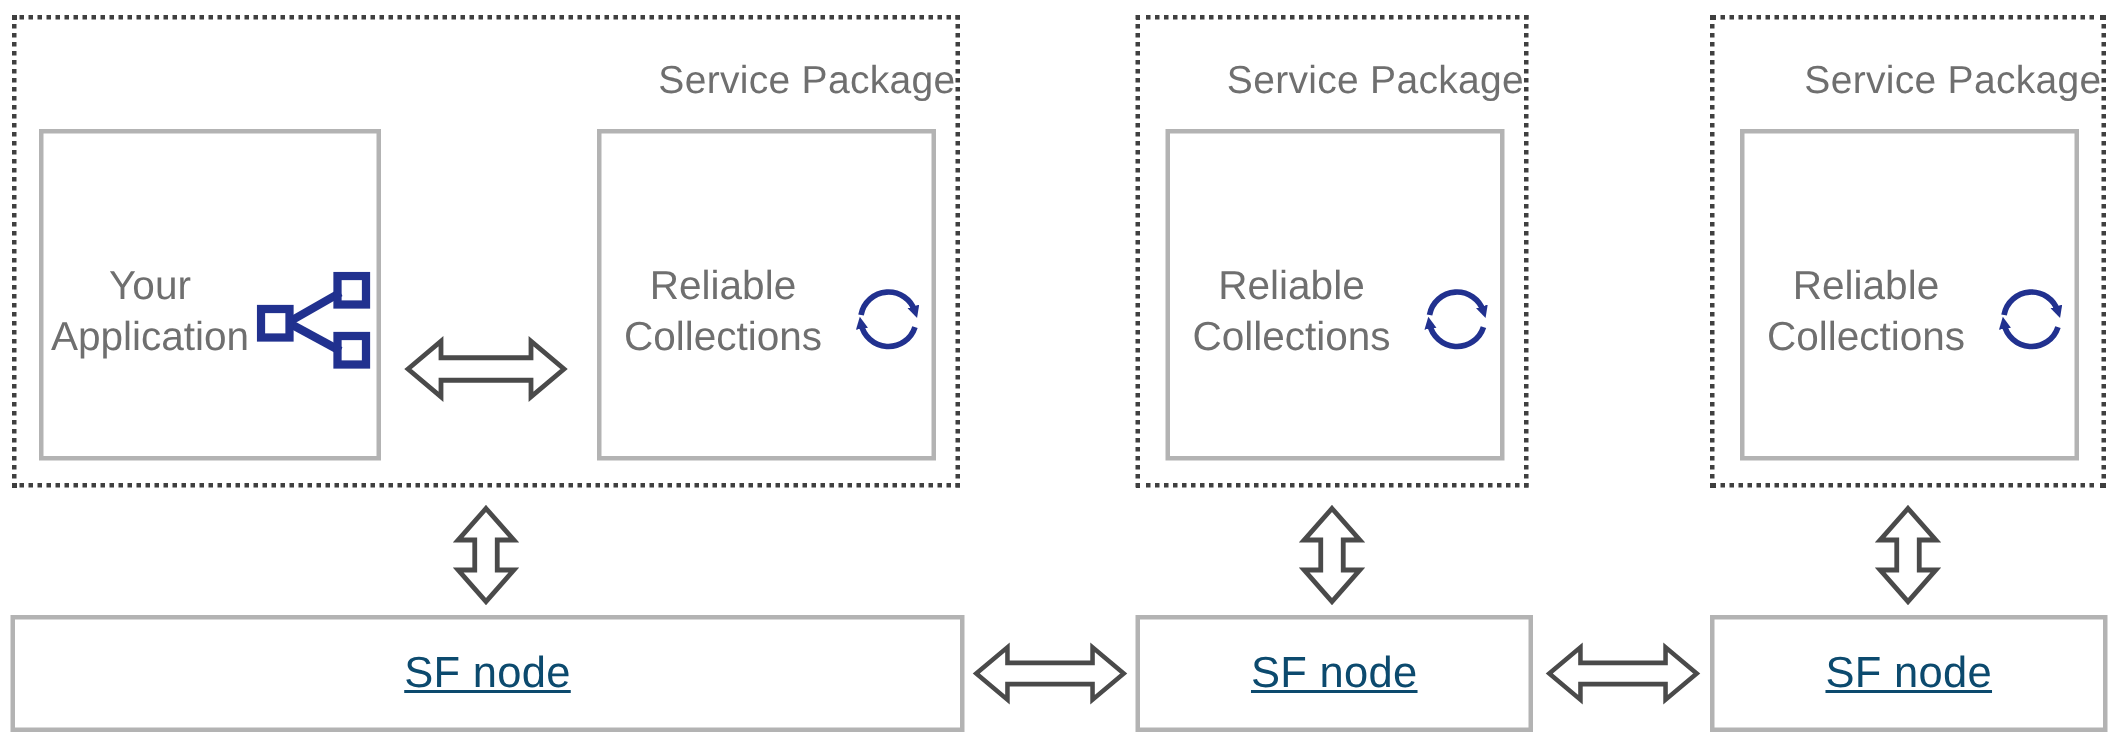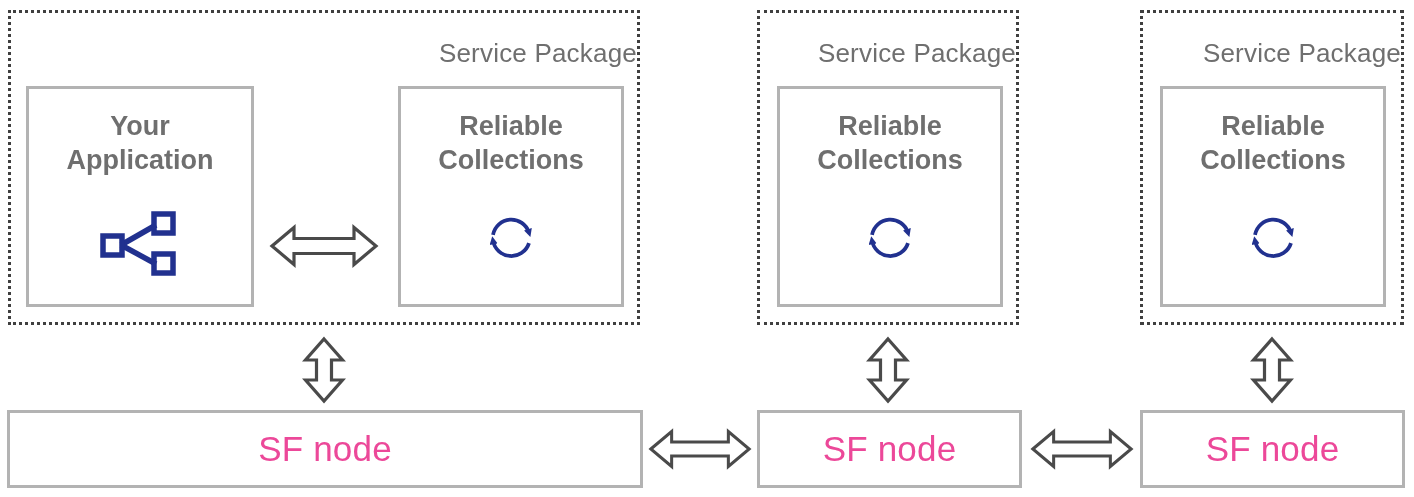--- a/index.html
+++ b/index.html
@@ -22,21 +22,21 @@
     font-size: 26px; line-height: 32px;
     color: #6f6f6f; letter-spacing: 0.2px;
   }
 
   
   .component {
     position: absolute;
     border: 3px solid #b3b3b3;
     background: #ffffff;
     box-sizing: border-box;
-    display: flex; flex-direction: column; align-items: center; font-weight: bold;
+    display: flex; flex-direction: row; align-items: center;
   }
   .component-label {
     margin-top: 20px;
     text-align: center;
     font-size: 27px; line-height: 34px;
     color: #6f6f6f;
     width: 90%;
   }
   .component-icon {
     margin-top: 34px;
@@ -45,21 +45,21 @@
 
   
   .node {
     position: absolute;
     border: 3px solid #b3b3b3;
     background: #ffffff;
     box-sizing: border-box;
     display: flex; align-items: center; justify-content: center;
   }
   .node-label {
-    font-size: 35px; color: #ec4899; letter-spacing: 0.2px;
+    font-size: 29px; color: #0c4a6e; letter-spacing: 0.2px; text-decoration: underline;
   }
 
   .arrow-shape { display: block; }
   .arrow-shape polygon {
     fill: #ffffff; stroke: #4a4a4a; stroke-width: 3.2; stroke-linejoin: miter;
   }
   .icon-blue { stroke: #21318f; }
 </style>
 </head>
 <body>

